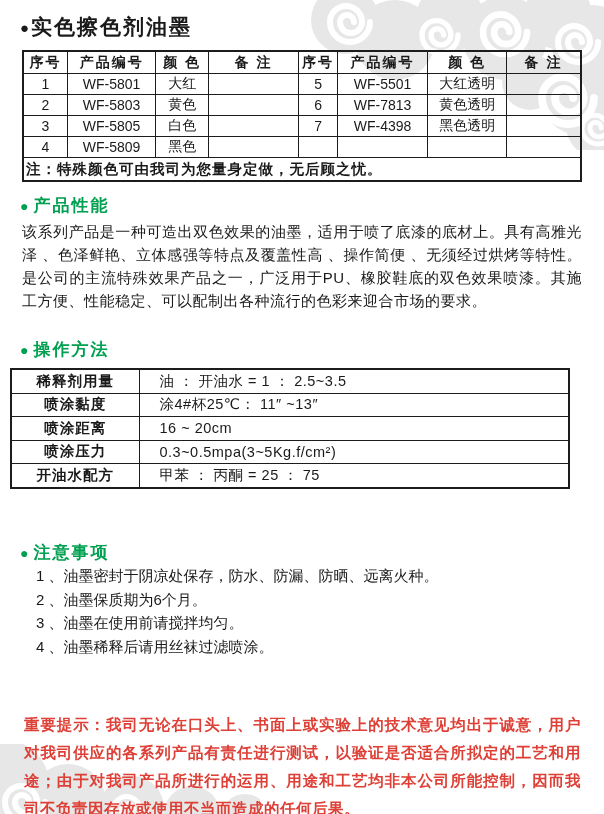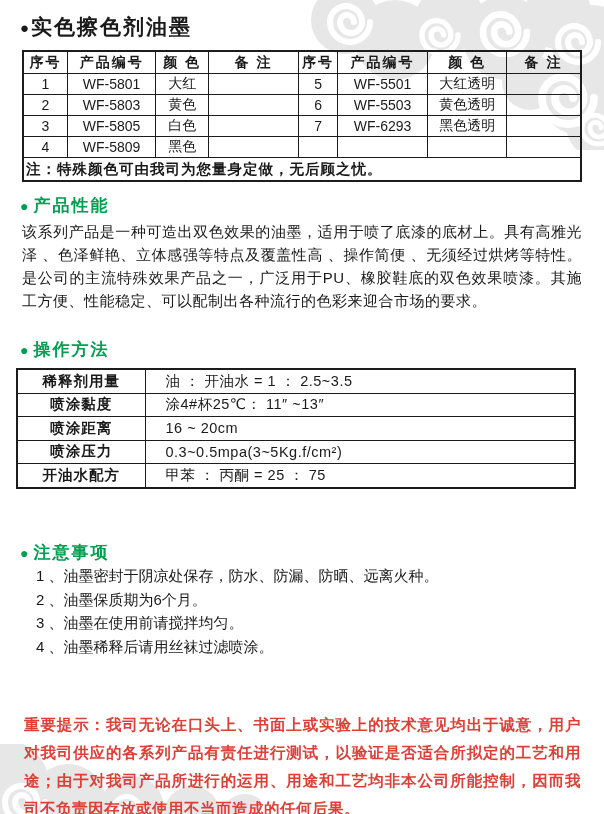--- a/index.html
+++ b/index.html
@@ -36,21 +36,21 @@
 
   .sec-heading{font-size:17px;font-weight:bold;color:var(--heading-green);display:flex;align-items:center;letter-spacing:2px;}
   .sec-heading .blt{font-size:14px;margin-right:5px;letter-spacing:0;}
   #h-performance{left:20px;top:194px;}
   #h-operation{left:20px;top:338px;}
   #h-precautions{left:20px;top:541px;}
 
   #performance-body{left:22px;top:220px;width:560px;font-size:15px;line-height:23px;
     text-align:justify;letter-spacing:0.5px;}
 
-  #operation-table{left:16px;top:368px;width:558px;}
+  #operation-table{left:10px;top:368px;width:558px;}
   #operation-table td{height:22.5px;font-size:14.5px;}
   #operation-table td.lbl{font-weight:bold;letter-spacing:1px;}
   #operation-table td.val{text-align:left;padding-left:20px;letter-spacing:0.5px;}
 
   #precaution-list{left:36px;top:564px;width:550px;font-size:15px;}
   #precaution-list .item{height:23.5px;line-height:23.5px;white-space:nowrap;}
 
   #important-notice{left:24px;top:711px;width:557px;font-size:15.5px;font-weight:bold;
     line-height:28px;color:var(--notice-red);text-align:justify;letter-spacing:0.5px;}
 </style>
@@ -130,31 +130,31 @@
       <td>WF-5501</td>
       <td>大红透明</td>
       <td></td>
     </tr>
     <tr>
       <td>2</td>
       <td>WF-5803</td>
       <td>黄色</td>
       <td></td>
       <td>6</td>
-      <td>WF-5503</td>
+      <td>WF-7813</td>
       <td>黄色透明</td>
       <td></td>
     </tr>
     <tr>
       <td>3</td>
       <td>WF-5805</td>
       <td>白色</td>
       <td></td>
       <td>7</td>
-      <td>WF-6293</td>
+      <td>WF-4398</td>
       <td>黑色透明</td>
       <td></td>
     </tr>
     <tr>
       <td>4</td>
       <td>WF-5809</td>
       <td>黑色</td>
       <td></td>
       <td></td>
       <td></td>

